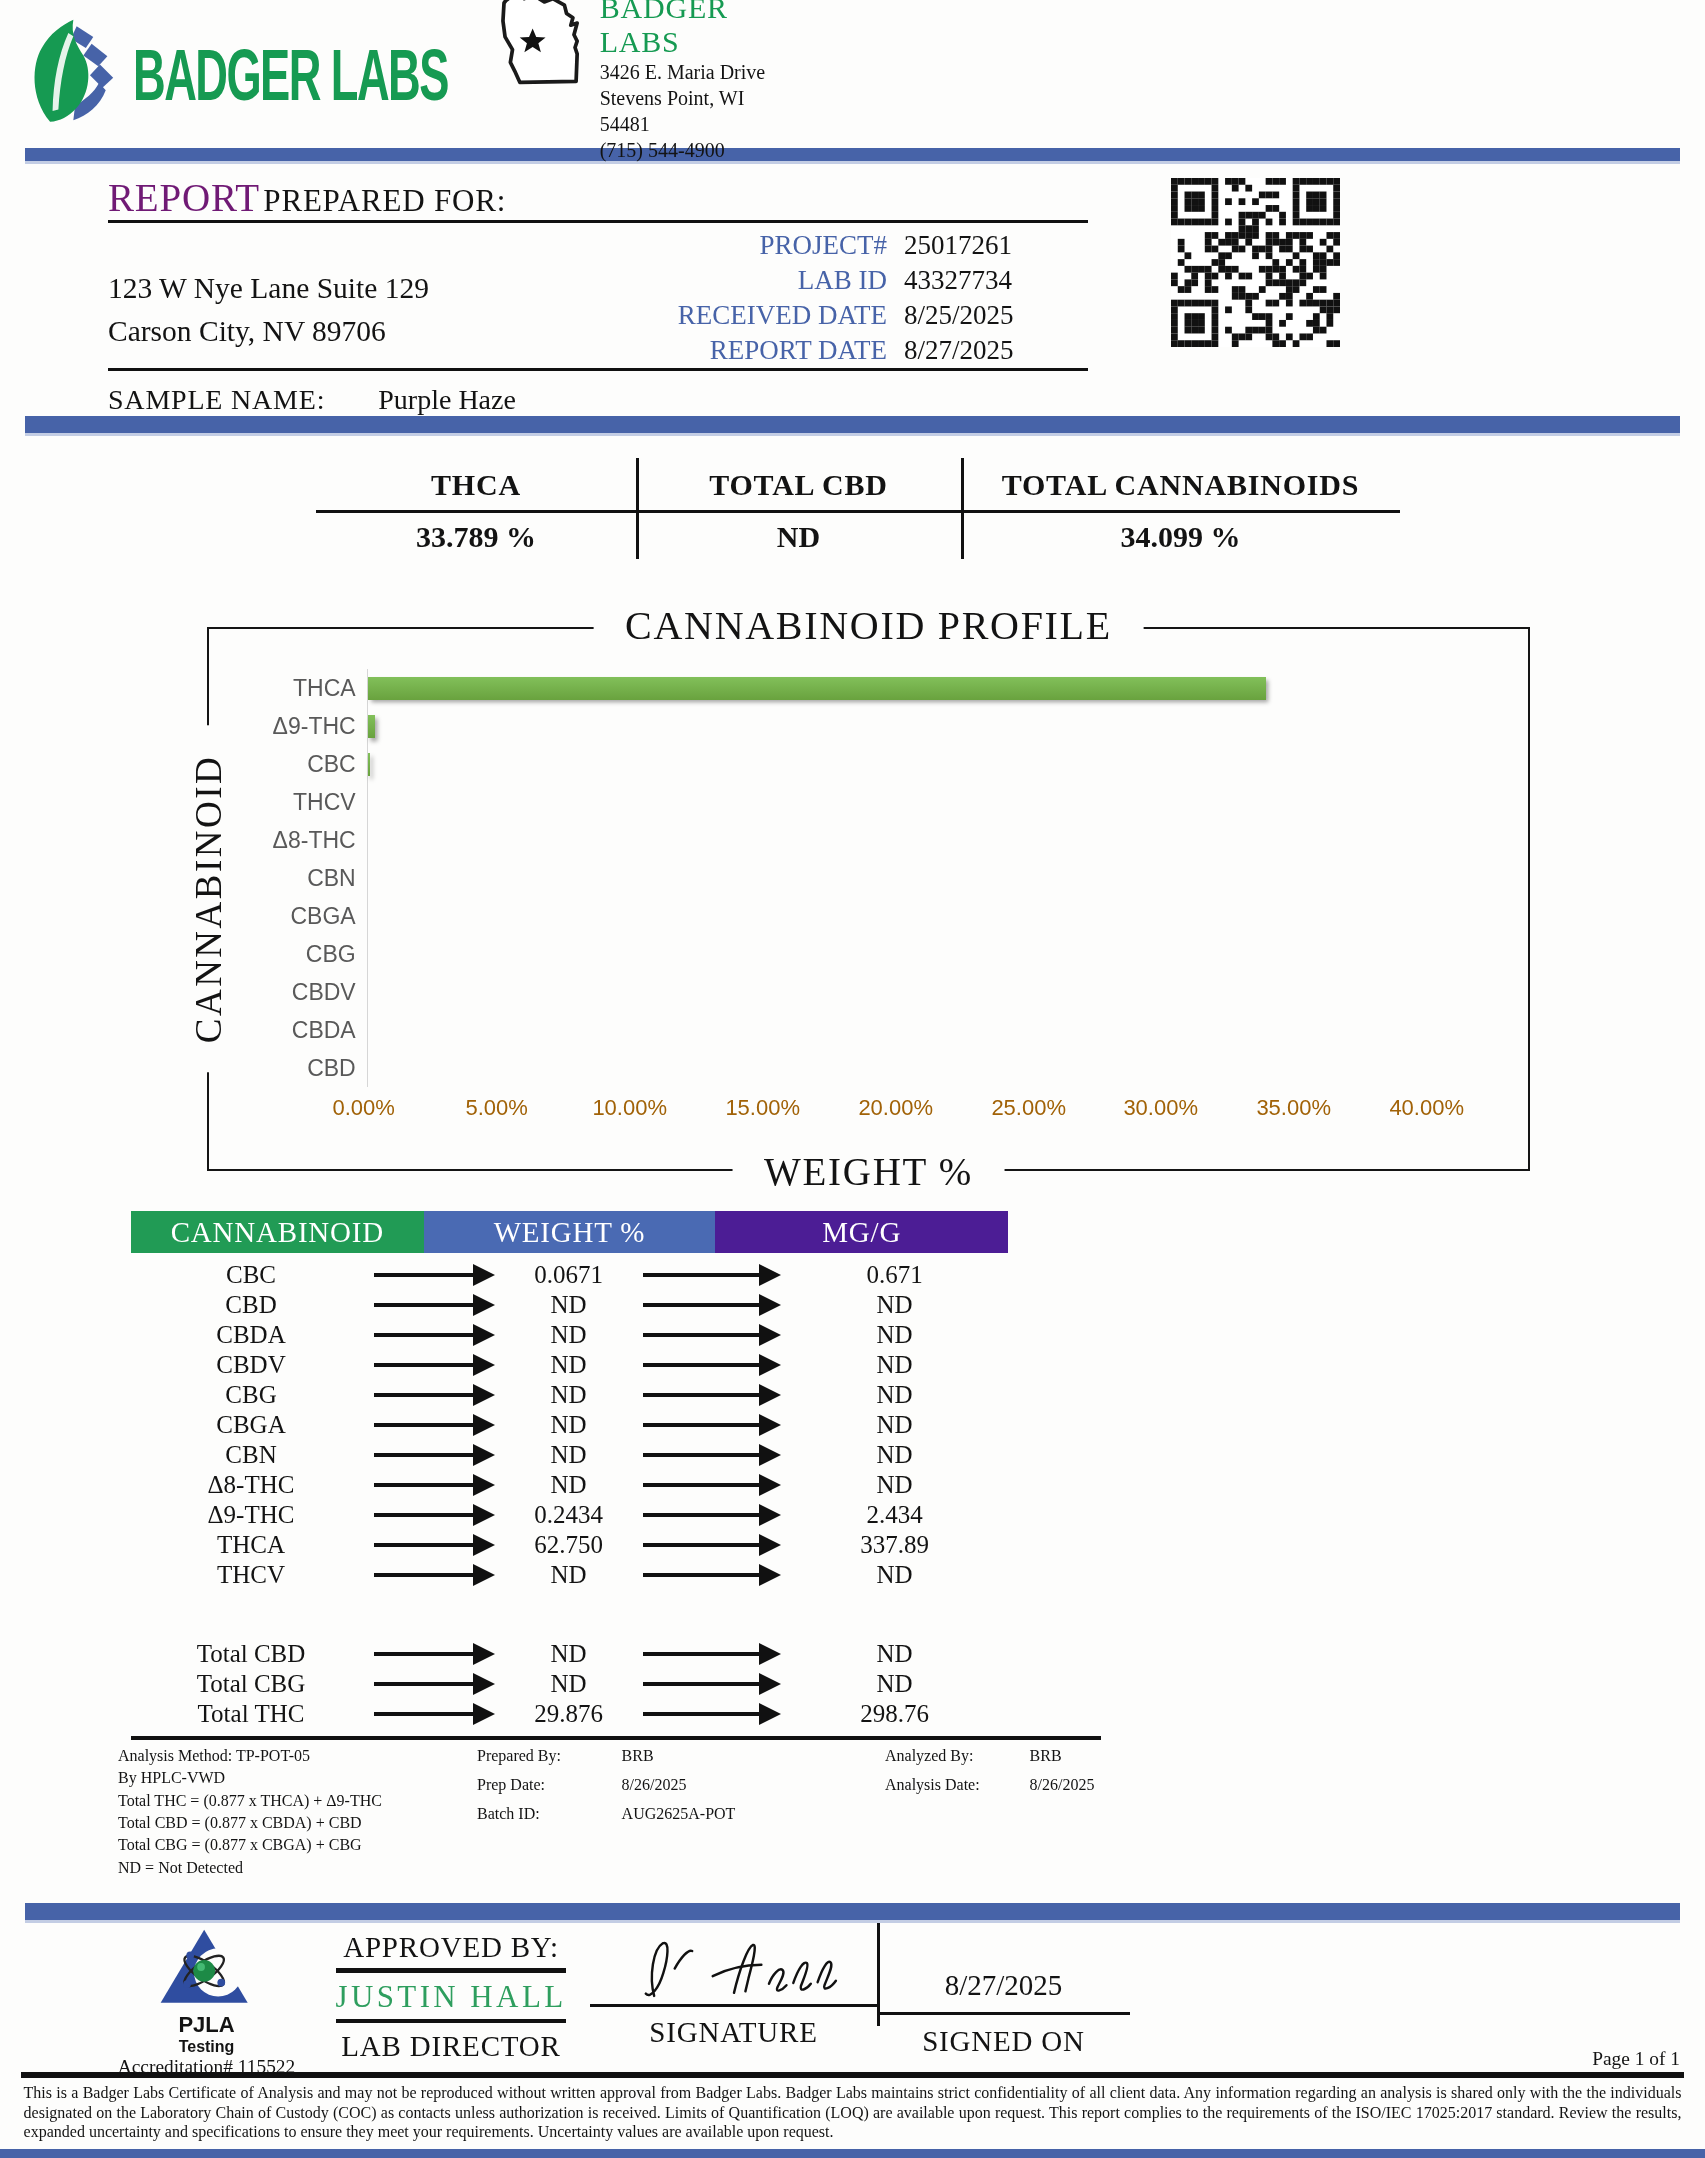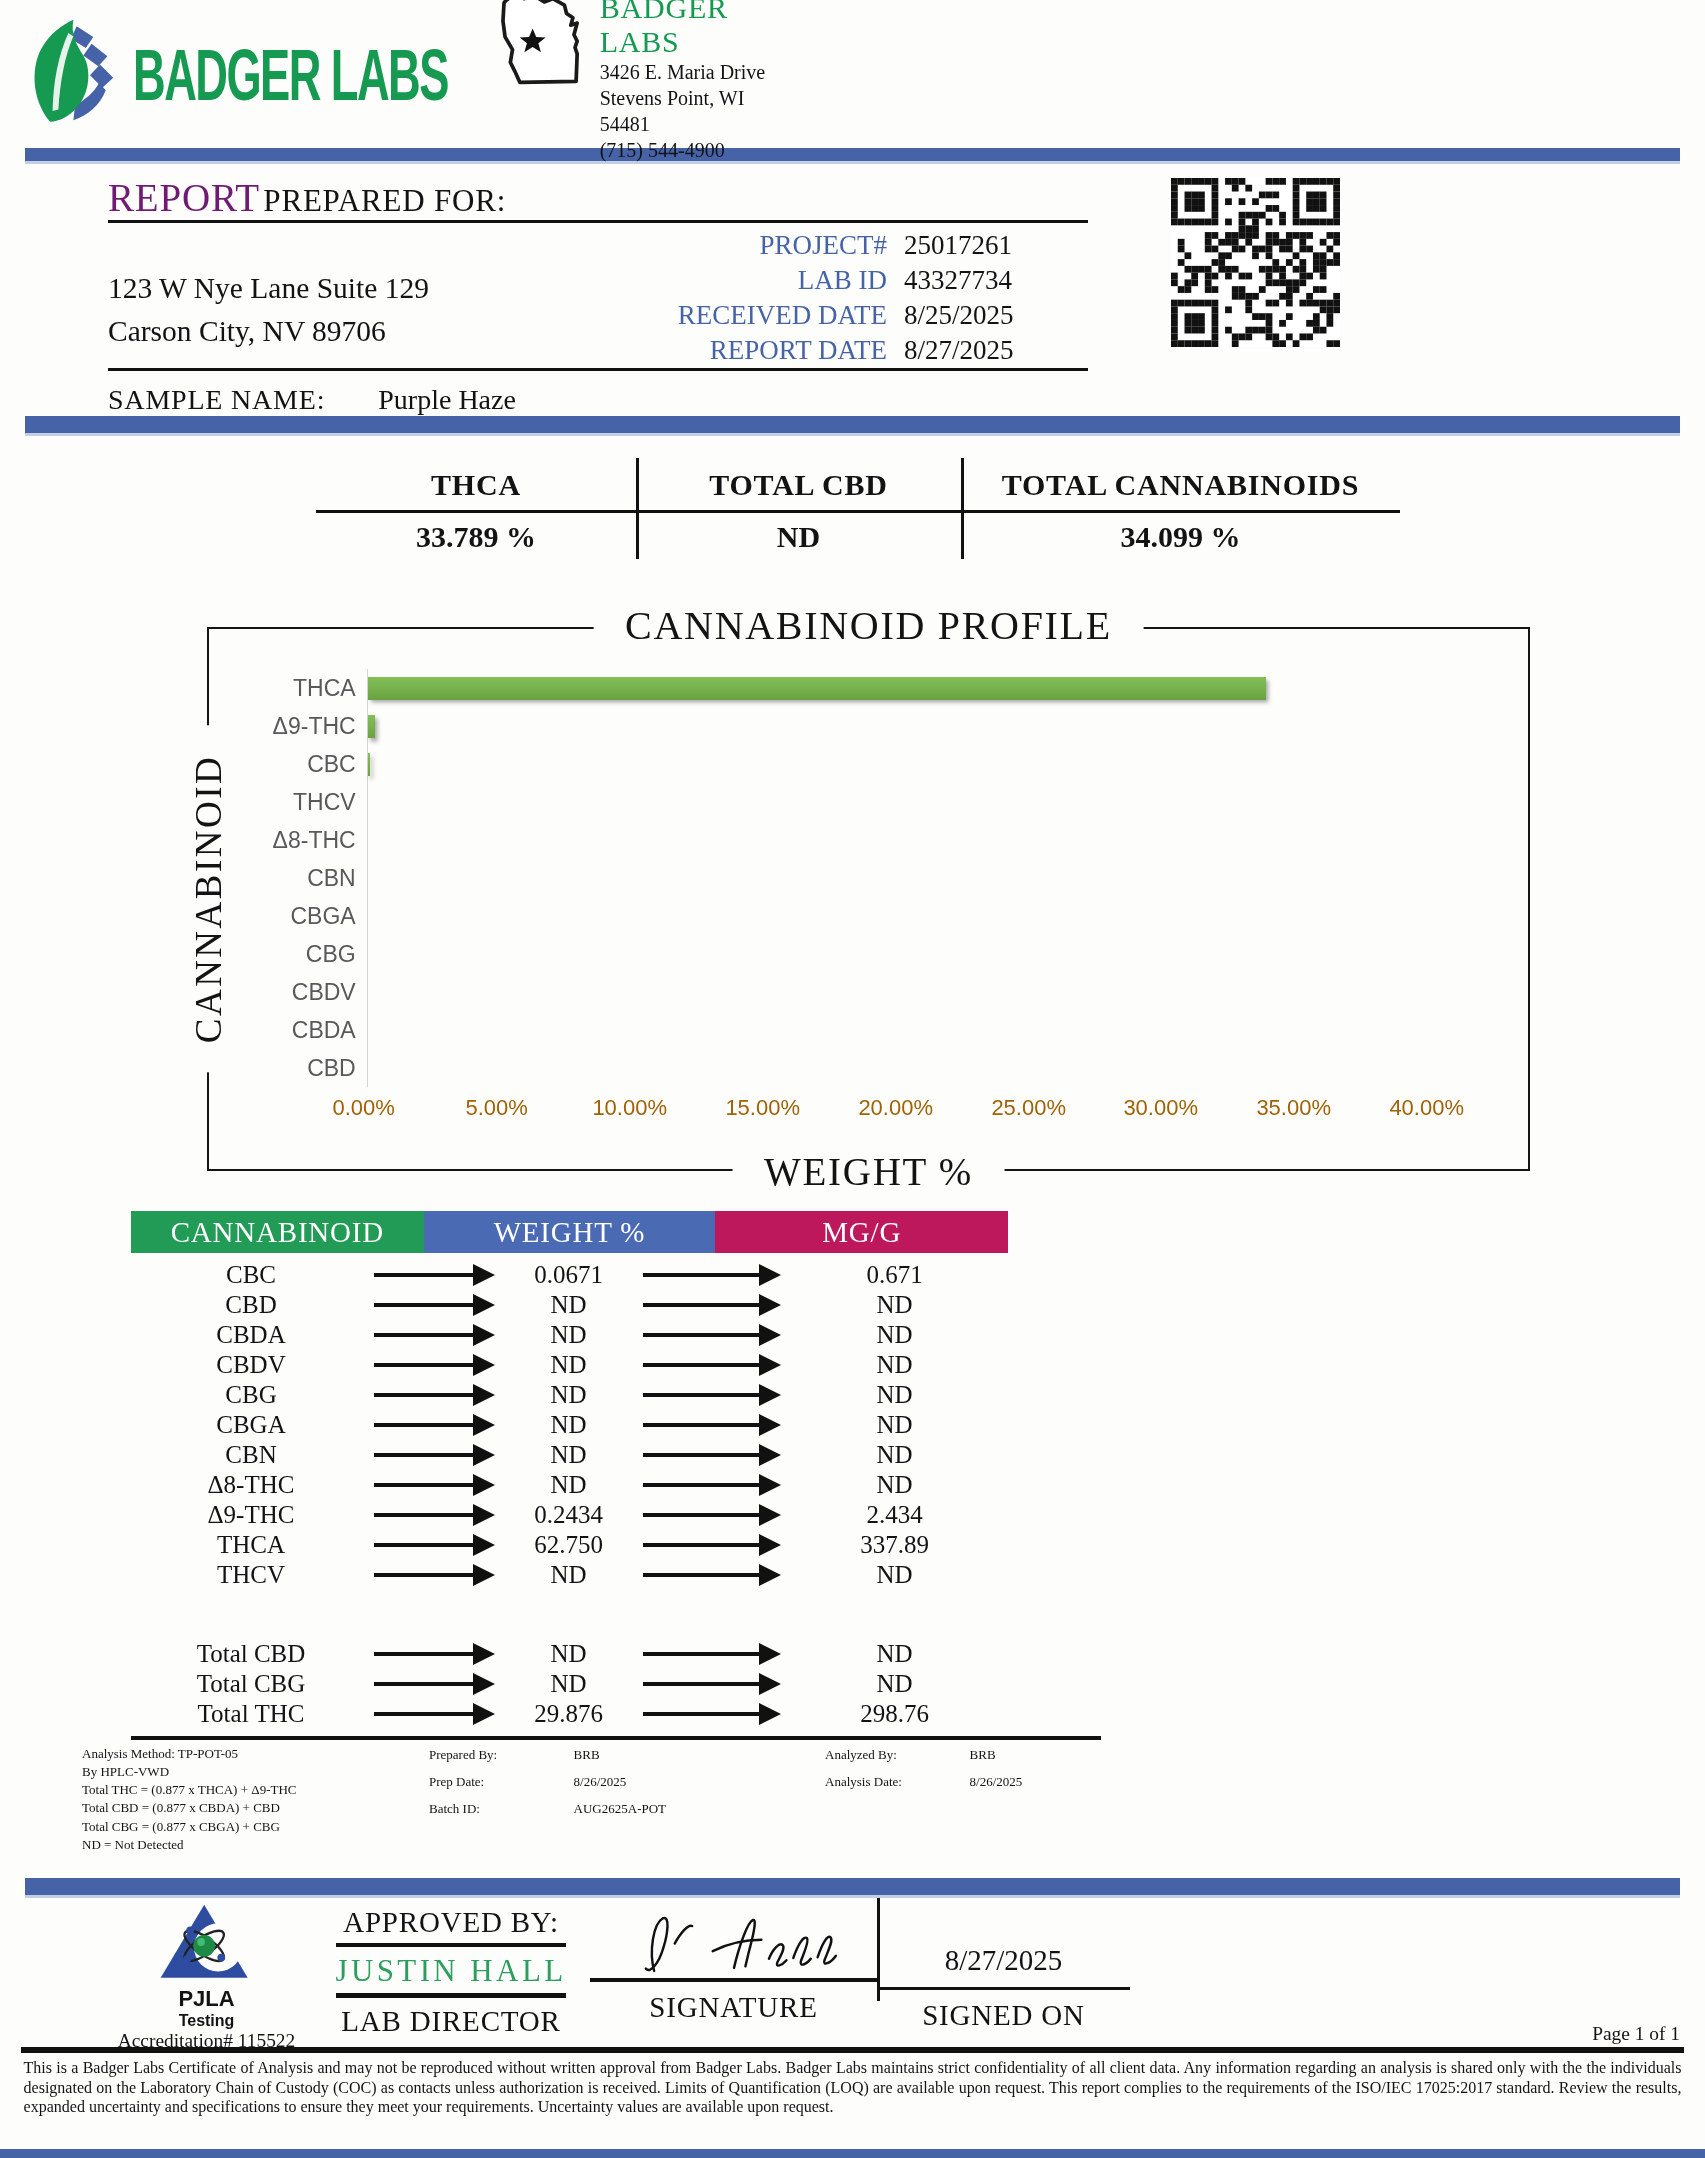--- a/index.html
+++ b/index.html
@@ -60,31 +60,31 @@
   .cbar-area { flex:1; align-self:stretch; display:flex; align-items:center; border-left:1.7px solid #d6d6d6; }
   .cbar { height:23.6px; background:linear-gradient(#82c05a,#69a23e); box-shadow:2.5px 3.4px 4.2px rgba(0,0,0,0.35); }
   .ticks { position:absolute; left:1.7px; top:466px; height:27px; right:0; }
   .tick { position:absolute; transform:translateX(-50%); font-family:"Liberation Sans", sans-serif; font-size:22px; color:#a16207; white-space:nowrap; }
   
   .dtable { margin:40px 0 0 131px; width:877px; }
   .dt-head { display:flex; height:42px; }
   .dt-hcell { display:flex; align-items:center; justify-content:center; color:#fff; font-size:29px; letter-spacing:0.8px; }
   .dt-h1 { width:293px; background:#219b55; }
   .dt-h2 { width:292px; background:#4a6ab3; }
-  .dt-h3 { width:293px; background:#be185d; }
+  .dt-h3 { width:293px; background:#4c1d95; }
   .dt-body { padding-top:6.7px; }
   .drow { display:grid; grid-template-columns:240px 126px 143px 143px 223px; align-items:center; height:30px; font-size:25px; }
   .dcell { text-align:center; }
   .arrow { height:4.2px; background:#111; position:relative; margin:0 8.4px 0 3.4px; }
   .arrow::after { content:""; position:absolute; right:-6.7px; top:50%; transform:translateY(-50%);
     border-left:22px solid #111; border-top:11px solid transparent; border-bottom:11px solid transparent; }
   .dt-spacer { height:49px; }
   .dt-line { height:4.2px; background:#111; width:970px; margin-top:6.7px; }
   
-  .foot { display:flex; margin:5px 0 0 82px; font-size:13px; }
+  .foot { display:flex; margin:5px 0 0 118px; font-size:16px;gap:12px; }
   .f-left { width:347px; line-height:1.4; }
   .f-col { width:396px; padding-top:2.5px; }
   .f-col.r { width:354px; }
   .f-item { margin-bottom:11px; }
   .f-item .fl { display:inline-block; min-width:126px; }
   .f-item .fv { margin-left:18.6px; }
   
   .bar3 { margin-top:23.6px; }
   .approval { display:flex; margin:5px 0 0 101px; height:120px; }
   .pjla { width:211px; text-align:center; }

